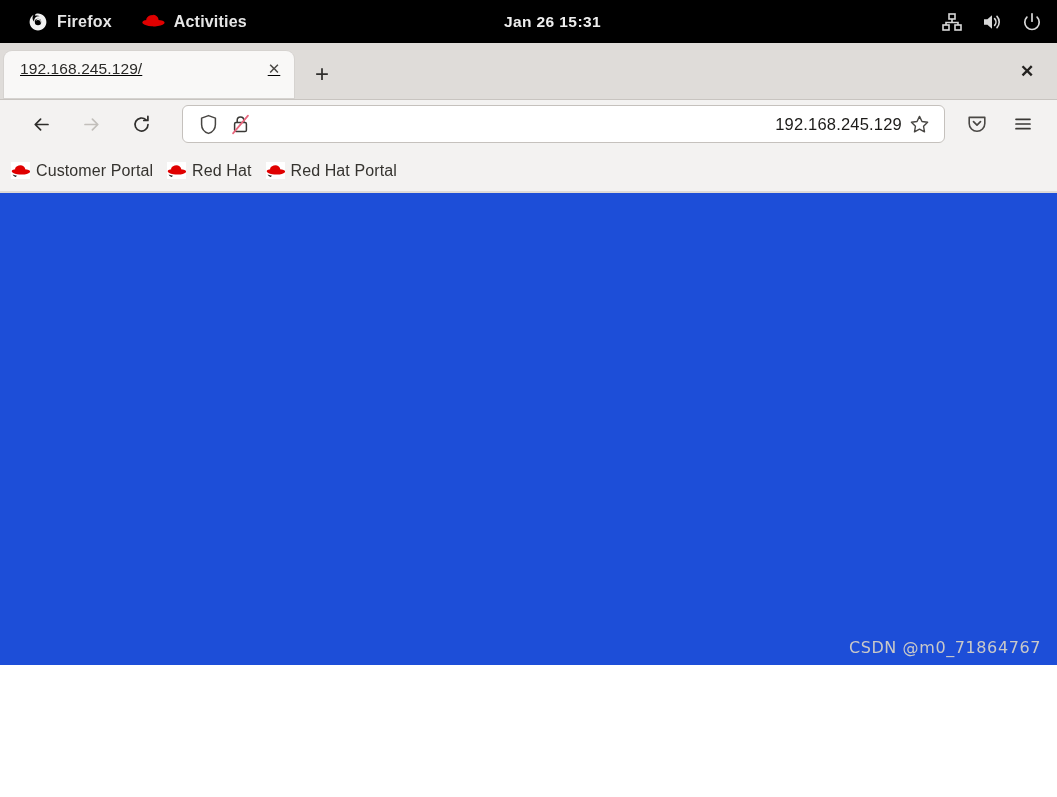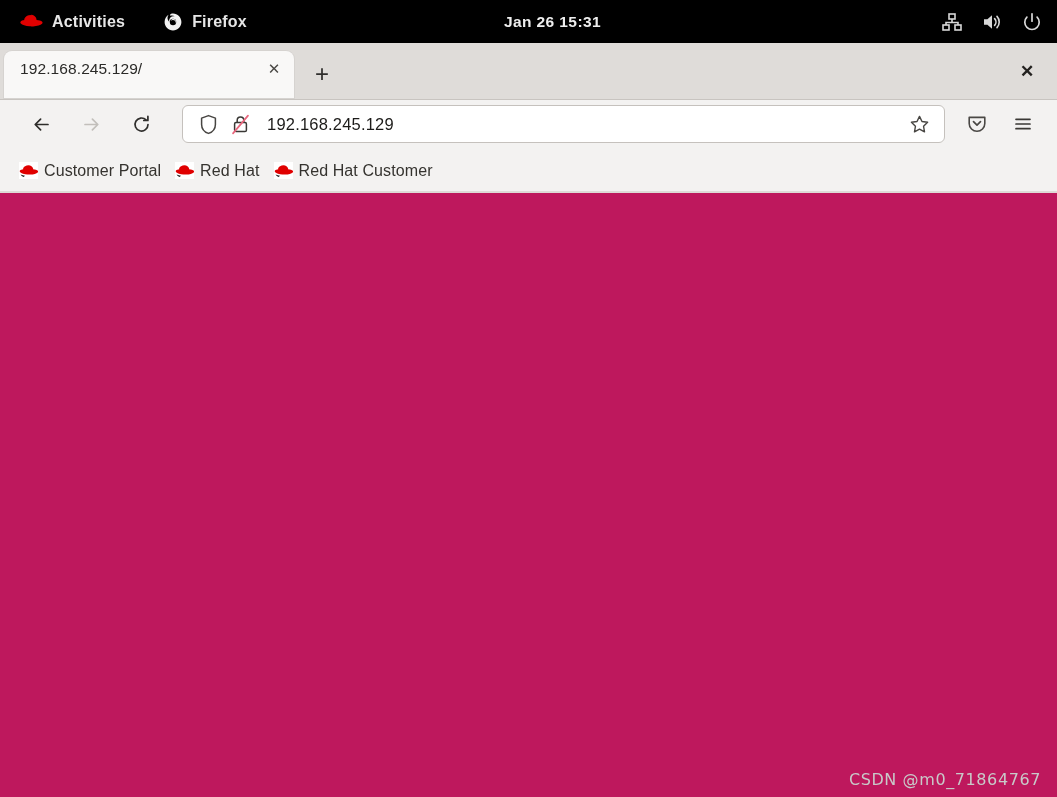--- a/index.html
+++ b/index.html
@@ -100,20 +100,21 @@
     margin-left: 4px;
     margin-bottom: 2px;
     width: 290px;
     height: 47px;
     background: #f9f8f7;
     border-radius: 8px 8px 0 0;
     display: flex;
     align-items: center;
     padding: 0 6px 12px 16px;
     box-shadow: 0 0 0 1px rgba(0,0,0,.04);
+    text-decoration: underline;
   }
   #tab-title {
     flex: 1;
     font-size: 15.5px;
     color: #2b2a28;
     white-space: nowrap;
     overflow: hidden;
     text-overflow: ellipsis;
     letter-spacing: .1px;
   }
@@ -147,20 +148,21 @@
     line-height: 1;
   }
 
   
   #nav-toolbar {
     height: 48px;
     background: #f3f2f1;
     display: flex;
     align-items: center;
     padding: 0 12px;
+    text-align: right;
   }
   .nav-button {
     width: 38px; height: 38px;
     display: flex; align-items: center; justify-content: center;
     border-radius: 6px;
     flex: none;
   }
   #back-button { margin-left: 10px; }
   #forward-button { margin-left: 12px; }
   #reload-button { margin-left: 12px; }
@@ -208,21 +210,21 @@
   #pocket-button { margin-right: 10px; }
   #app-menu-button { margin-right: 4px; }
 
   
   #bookmarks-bar {
     position: relative;
     height: 45px;
     background: #f3f2f1;
     display: flex;
     align-items: center;
-    padding-left: 12px;
+    padding-left: 4px;
     gap: 0px;
   }
   #bookmarks-bar::after {
     content: "";
     position: absolute;
     left: 0; right: 0; bottom: 0;
     height: 2px;
     background: #dedad6;
   }
   .bookmark-item {
@@ -242,57 +244,57 @@
   .bookmark-label {
     font-size: 16px;
     color: #35332f;
     white-space: nowrap;
     letter-spacing: .1px;
   }
 
   
   #page-content {
     position: relative;
-    height: 604px;
-    background: #be185d;
+    height: 472px;
+    background: #1d4ed8;
   }
   #csdn-watermark {
     position: absolute;
     right: 16px;
     bottom: 8px;
     font-size: 16px;
     color: #c9c9c9;
     letter-spacing: .6px;
     font-family: "DejaVu Sans", sans-serif;
   }
 </style>
 </head>
 <body>
 
 <div id="gnome-topbar">
 
-  <div class="topbar-btn" id="activities-button">
-    <span>
-      <svg class="redhat-fedora" viewBox="0 0 32 28" aria-hidden="true">
-        <path d="M16 4.5c-4.2 0-7.6 2.1-8.6 5.1-.2.6-.2 1.2-.1 1.7-2.3.3-4.3 1.1-5.2 2.2-.6.8-.5 1.7.3 2.5 1.7 1.7 6.4 3.3 11.6 3.8 1.6.2 3.2.2 4.7.1 5.4-.3 10.2-1.8 12-3.6.9-.9.9-1.9.2-2.7-1.2-1.4-4.3-2.3-7.6-2.4.1-.4.1-.9 0-1.3-.7-3.1-3.9-5.4-7.3-5.4z" fill="#e00000"></path>
-        <path d="M7.3 11.3c-.1-.5-.1-1.1.1-1.7C8.4 6.6 11.8 4.5 16 4.5c1.3 0 2.5.3 3.6.8-1-.3-2.1-.5-3.2-.5-4 0-7.2 2-8.2 4.8-.2.6-.3 1.2-.2 1.7-1.8.2-3.4.7-4.4 1.4.9-.7 2.3-1.2 3.7-1.4z" fill="#c00000"></path>
-      </svg>
-    </span>
-    <span>Activities</span>
-  </div>
-
   <div class="topbar-btn" id="firefox-app-button">
     <span>
       <svg class="firefox-glyph" viewBox="0 0 20 20" aria-hidden="true">
         <path d="M10 1.6c4.6 0 8.4 3.8 8.4 8.4S14.6 18.4 10 18.4 1.6 14.6 1.6 10c0-3 1.6-5.7 4-7.2-.7.9-1.1 2-1.1 3.2 0 1.5.7 2.9 1.8 3.8-.1-.4-.2-.8-.2-1.2 0-2.4 2-4.4 4.4-4.4.5 0 1 .1 1.5.3-.9-.6-2-1-3.2-1-.6 0-1.2.1-1.8.3C6.9 1.9 8.4 1.6 10 1.6z" fill="#f2f2f2"></path>
         <circle cx="10" cy="10" r="3.2" fill="#000000"></circle>
         <path d="M10 6.8c1.8 0 3.2 1.4 3.2 3.2 0 .6-.2 1.2-.5 1.7.1-.3.1-.6.1-.9 0-1.6-1.3-2.9-2.9-2.9-.9 0-1.7.4-2.2 1 .5-1.2 1.7-2.1 3.1-2.1z" fill="#e8e8e8"></path>
       </svg>
     </span>
     <span>Firefox</span>
+  </div>
+
+  <div class="topbar-btn" id="activities-button">
+    <span>
+      <svg class="redhat-fedora" viewBox="0 0 32 28" aria-hidden="true">
+        <path d="M16 4.5c-4.2 0-7.6 2.1-8.6 5.1-.2.6-.2 1.2-.1 1.7-2.3.3-4.3 1.1-5.2 2.2-.6.8-.5 1.7.3 2.5 1.7 1.7 6.4 3.3 11.6 3.8 1.6.2 3.2.2 4.7.1 5.4-.3 10.2-1.8 12-3.6.9-.9.9-1.9.2-2.7-1.2-1.4-4.3-2.3-7.6-2.4.1-.4.1-.9 0-1.3-.7-3.1-3.9-5.4-7.3-5.4z" fill="#e00000"></path>
+        <path d="M7.3 11.3c-.1-.5-.1-1.1.1-1.7C8.4 6.6 11.8 4.5 16 4.5c1.3 0 2.5.3 3.6.8-1-.3-2.1-.5-3.2-.5-4 0-7.2 2-8.2 4.8-.2.6-.3 1.2-.2 1.7-1.8.2-3.4.7-4.4 1.4.9-.7 2.3-1.2 3.7-1.4z" fill="#c00000"></path>
+      </svg>
+    </span>
+    <span>Activities</span>
   </div>
 
   <div id="clock-area">
     <span id="clock-label">Jan 26  15:31</span>
   </div>
 
   <div id="system-tray">
     <span>
       <svg class="tray-icon" viewBox="0 0 22 22" aria-hidden="true">
         <rect x="8" y="3" width="6" height="5" fill="none" stroke="#d8d8d8" stroke-width="1.6"></rect>
@@ -415,21 +417,21 @@
 
 
     <div class="bookmark-item">
       <span class="bookmark-favicon">
         <svg width="19" height="17" viewBox="0 0 19 17" aria-hidden="true">
           <rect width="19" height="17" fill="#ffffff"></rect>
           <path d="M9.5 3.2c-2.6 0-4.7 1.3-5.3 3.1-.1.4-.1.7 0 1-1.4.2-2.6.7-3.2 1.3-.4.5-.3 1.1.2 1.6 1.1 1 4 2 7.2 2.3 1 .1 2 .1 2.9.1 3.3-.2 6.3-1.1 7.4-2.2.6-.6.6-1.2.1-1.7-.7-.8-2.6-1.4-4.7-1.5 0-.3.1-.6 0-.8-.4-1.9-2.4-3.2-4.6-3.2z" fill="#e00000"></path>
           <path d="M1.6 12.6c1.3.6 3 1 4.4 1.1l-1.4 1.4c-1.3-.5-2.4-1.4-3-2.5z" fill="#1a1a1a"></path>
         </svg>
       </span>
-      <span class="bookmark-label">Red Hat Customer</span>
+      <span class="bookmark-label">Red Hat Portal</span>
     </div>
   </div>
 
   <div id="page-content">
     <span></span>
     <div id="csdn-watermark">CSDN @m0_71864767</div>
   </div>
 </div>
 
 </body></html>

